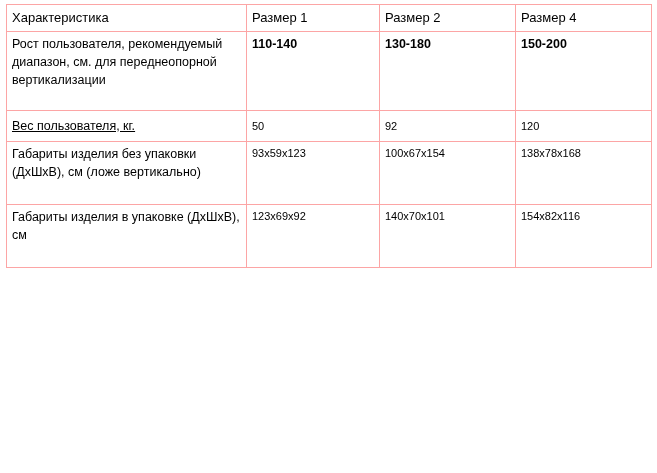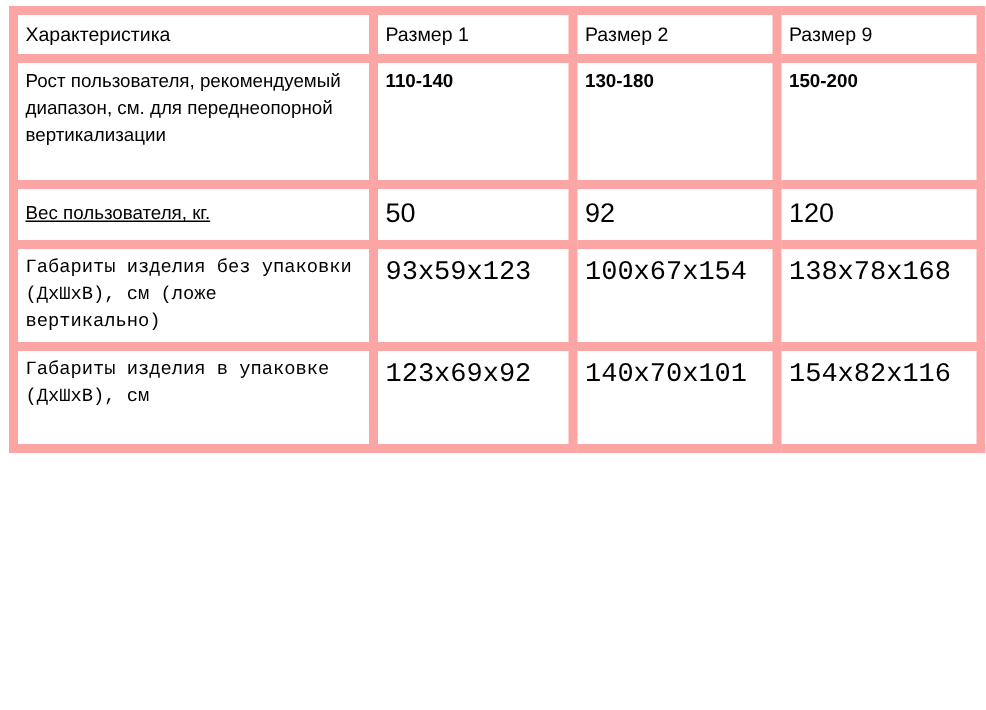--- a/index.html
+++ b/index.html
@@ -21,52 +21,51 @@
     box-sizing: border-box;
     padding: 4px 6px 0 6px;
   }
   table.spec {
     border-collapse: collapse;
     width: 645px;
     table-layout: fixed;
     font-size: 12.5px;
   }
   table.spec td {
-    border: 6px solid #fca5a5;
+    border: 1px solid #fca5a5;
     vertical-align: top;
     padding: 4px 5px 4px 5px;
     line-height: 1.42;
   }
   col.c0 { width: 240px; }
   col.c1 { width: 133px; }
   col.c2 { width: 136px; }
   col.c3 { width: 136px; }
 
   .head td {
     font-size: 13px;
     padding-top: 6px;
     padding-bottom: 6px;
     vertical-align: middle;
   }
   .label {
     font-size: 12.5px;
   }
   .val {
-    font-size: 18px;
+    font-size: 11px;
   }
   .val.bold {
     font-weight: bold;
     font-size: 12.5px;
   }
   .row-tall td {
     height: 70px;
   }
   .row-mid td {
     height: 54px;
-    font-family: Liberation Mono, monospace;
   }
   .row-short td {
     height: 22px;
     vertical-align: middle;
   }
   .row-short td.label { vertical-align: middle; text-decoration: underline; }
   .row-short td.val { vertical-align: middle; }
 </style>
 </head>
 <body>
@@ -77,21 +76,21 @@
       <col class="c0">
         <col class="c1">
         <col class="c2">
         <col class="c3">
     </colgroup>
     <tbody>
       <tr class="head">
         <td>Характеристика</td>
         <td>Размер 1</td>
         <td>Размер 2</td>
-        <td>Размер 9</td>
+        <td>Размер 4</td>
       </tr>
 
       <tr class="row-tall">
         <td class="label">Рост пользователя, рекомендуемый диапазон, см. для переднеопорной вертикализации</td>
         <td class="val bold">110-140</td>
         <td class="val bold">130-180</td>
         <td class="val bold">150-200</td>
       </tr>
 
 

